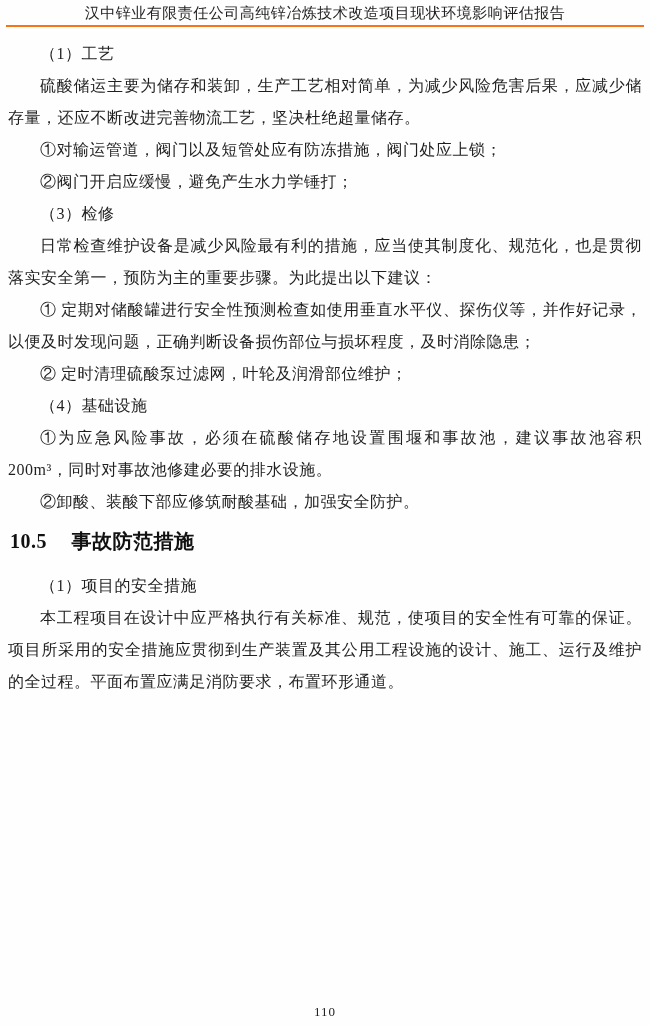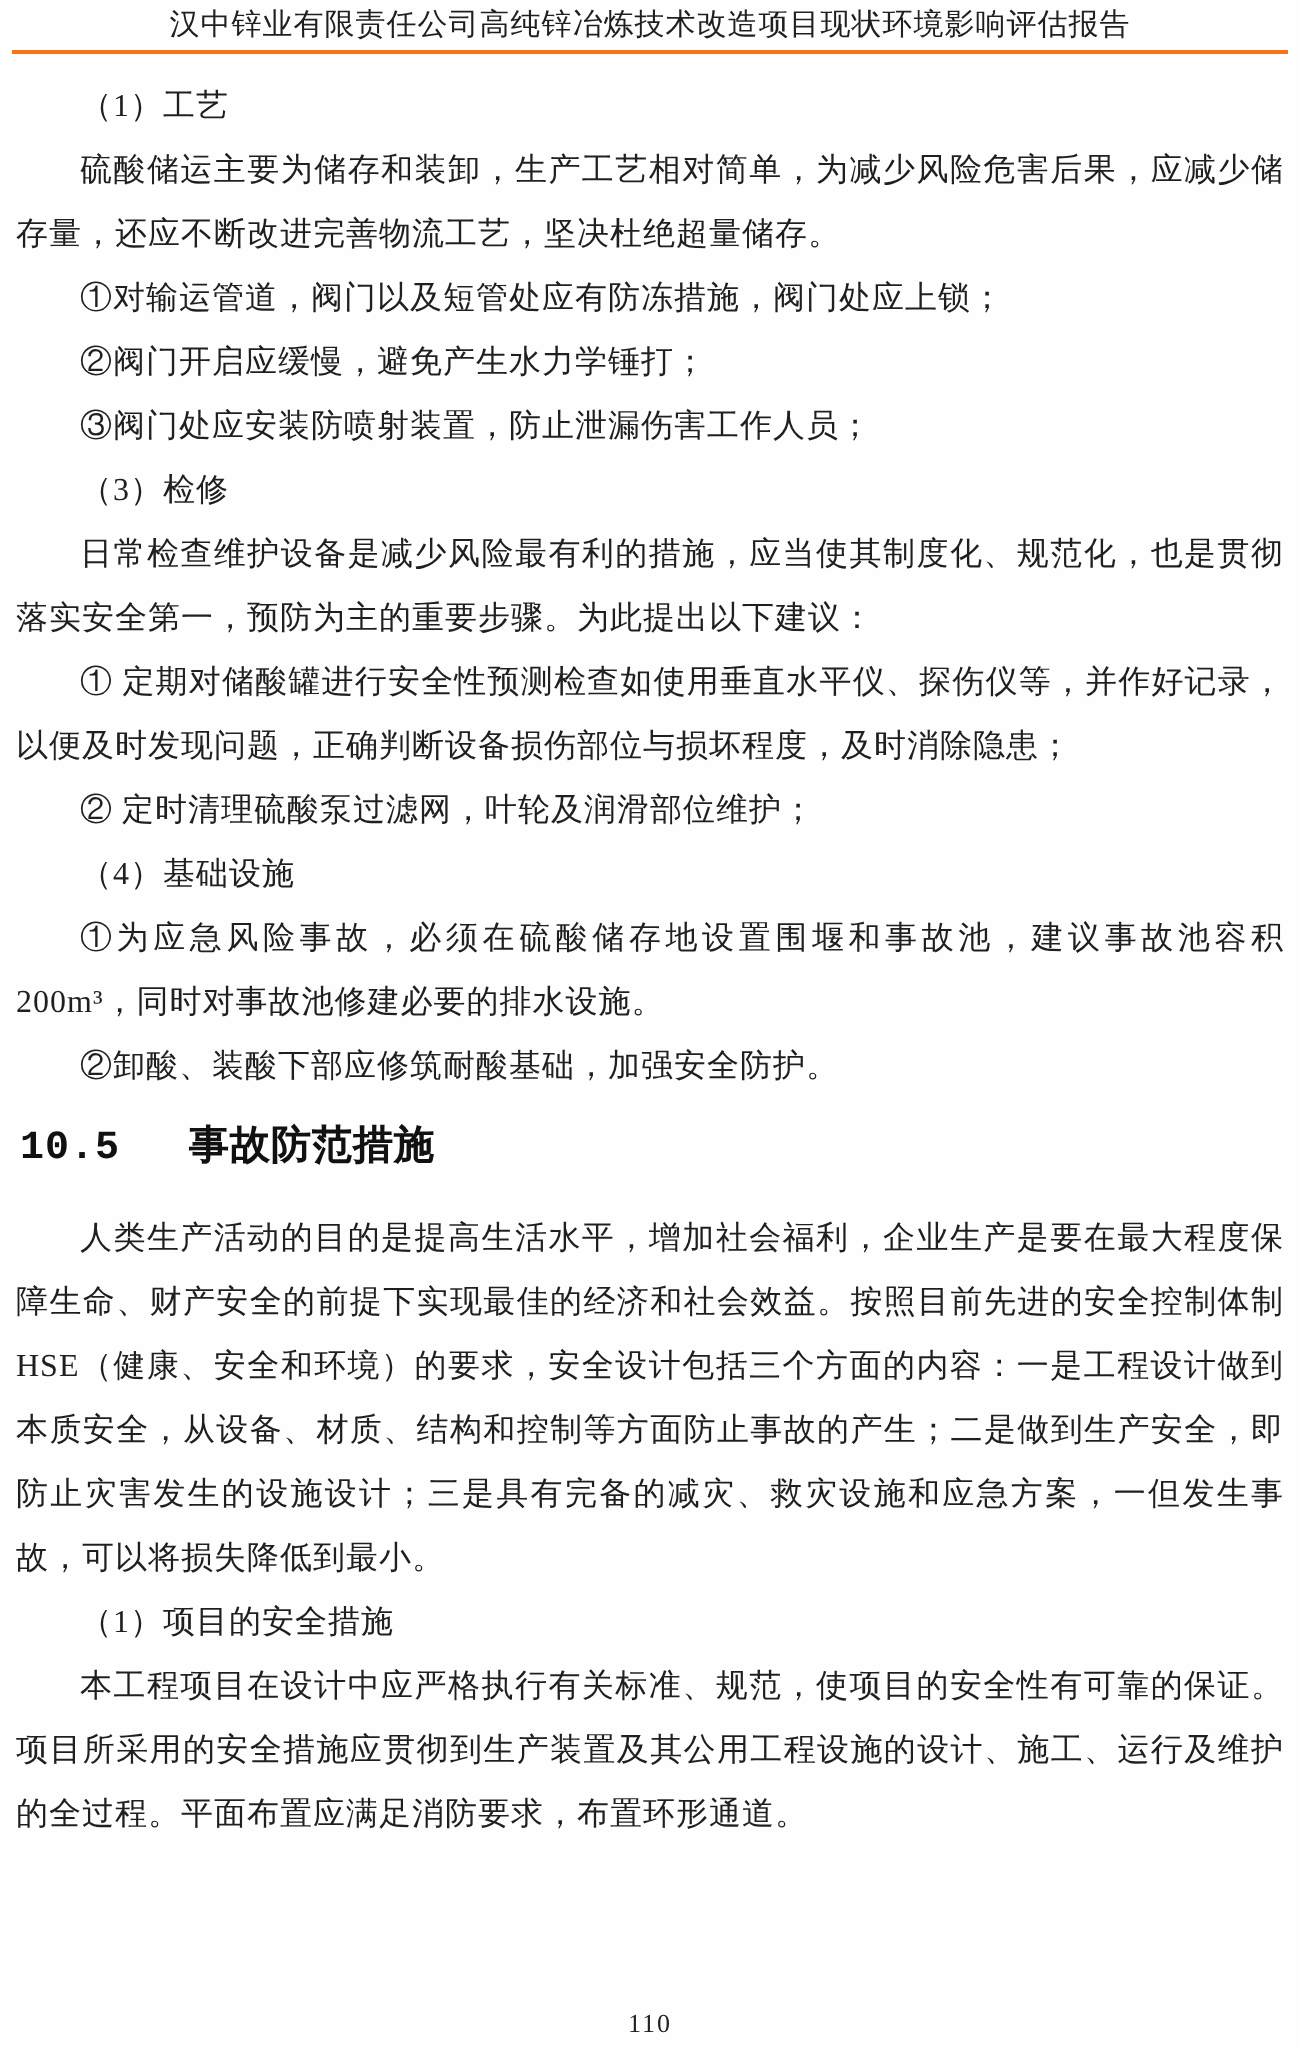--- a/index.html
+++ b/index.html
@@ -38,22 +38,22 @@
   .section-heading {
     margin: 8px 0 14px 2px;
     font-size: 20px;
     line-height: 30px;
     font-weight: bold;
     letter-spacing: 0.5px;
     color: #111111;
   }
   .section-heading .sec-num {
     display: inline-block;
-    margin-right: 29px;
-    font-family: Liberation Mono, monospace;
+    margin-right: 19px;
+    font-family: Liberation Serif, serif;
   }
   .footer {
     position: absolute;
     left: 0;
     right: 0;
     bottom: 6px;
     text-align: center;
     font-size: 13px;
     letter-spacing: 1px;
     color: #222222;
@@ -72,42 +72,40 @@
 
     <p class="par">（1）工艺</p>
 
     <p class="par">硫酸储运主要为储存和装卸，生产工艺相对简单，为减少风险危害后果，应减少储存量，还应不断改进完善物流工艺，坚决杜绝超量储存。</p>
 
 
     <p class="par">①对输运管道，阀门以及短管处应有防冻措施，阀门处应上锁；</p>
 
     <p class="par">②阀门开启应缓慢，避免产生水力学锤打；</p>
 
-    <p class="par">③阀门处应安装防喷射装置，防止泄漏伤害工作人员；</p>
 
     <p class="par">（3）检修</p>
 
     <p class="par">日常检查维护设备是减少风险最有利的措施，应当使其制度化、规范化，也是贯彻落实安全第一，预防为主的重要步骤。为此提出以下建议：</p>
 
     <p class="par">① 定期对储酸罐进行安全性预测检查如使用垂直水平仪、探伤仪等，并作好记录，以便及时发现问题，正确判断设备损伤部位与损坏程度，及时消除隐患；</p>
 
     <p class="par">② 定时清理硫酸泵过滤网，叶轮及润滑部位维护；</p>
 
     <p class="par">（4）基础设施</p>
 
     <p class="par">①为应急风险事故，必须在硫酸储存地设置围堰和事故池，建议事故池容积 200m³，同时对事故池修建必要的排水设施。</p>
 
     <p class="par">②卸酸、装酸下部应修筑耐酸基础，加强安全防护。</p>
 
     <h2 class="section-heading">
       <span class="sec-num">10.5</span>
       <span class="sec-title">事故防范措施</span>
     </h2>
 
-    <p class="par">人类生产活动的目的是提高生活水平，增加社会福利，企业生产是要在最大程度保障生命、财产安全的前提下实现最佳的经济和社会效益。按照目前先进的安全控制体制HSE（健康、安全和环境）的要求，安全设计包括三个方面的内容：一是工程设计做到本质安全，从设备、材质、结构和控制等方面防止事故的产生；二是做到生产安全，即防止灾害发生的设施设计；三是具有完备的减灾、救灾设施和应急方案，一但发生事故，可以将损失降低到最小。</p>
 
     <p class="par">（1）项目的安全措施</p>
 
     <p class="par">本工程项目在设计中应严格执行有关标准、规范，使项目的安全性有可靠的保证。项目所采用的安全措施应贯彻到生产装置及其公用工程设施的设计、施工、运行及维护的全过程。平面布置应满足消防要求，布置环形通道。</p>
 
 
   </div>
 
   <div class="footer">
     <span>110</span>

